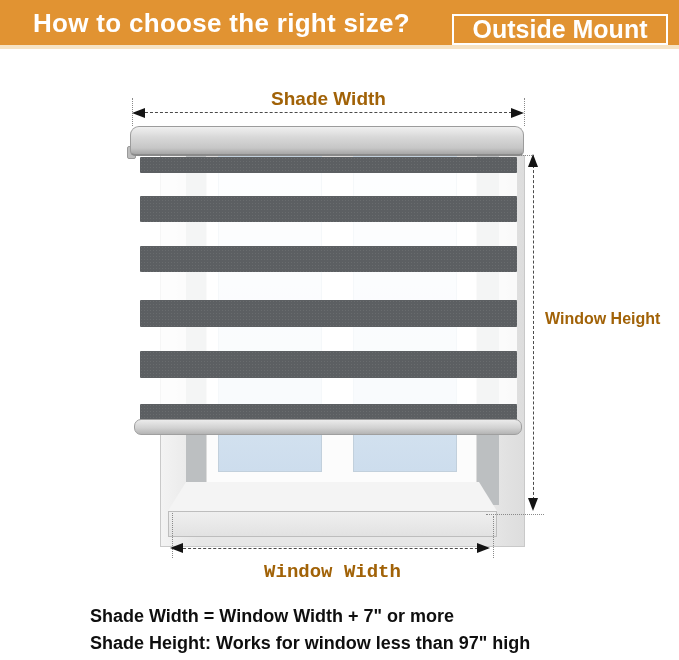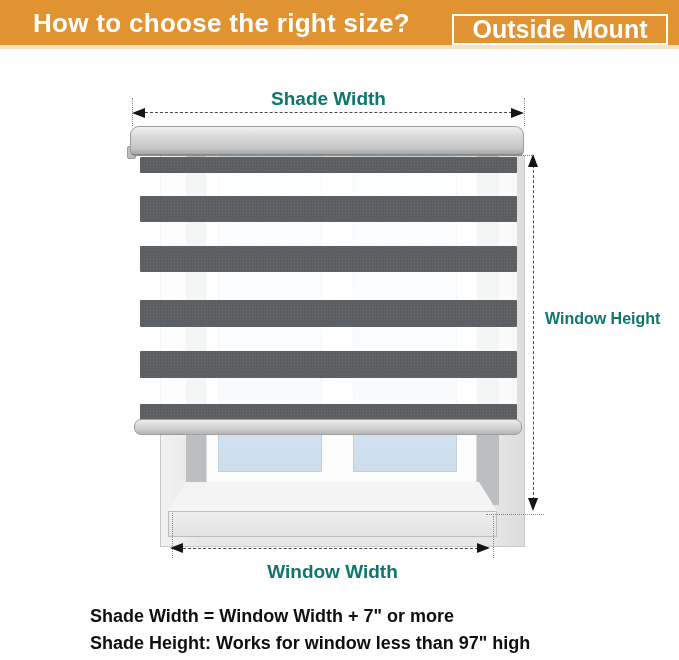--- a/index.html
+++ b/index.html
@@ -97,25 +97,25 @@
   .dash-v { border-left: 1px dashed #4a4a4a; width: 0; }
   .dot-h  { border-top: 1px dotted #8a8a8a; height: 0; }
   .dot-v  { border-left: 1px dotted #8a8a8a; width: 0; }
   .tri { width: 0; height: 0; }
   .tri.left  { border-top: 5px solid transparent; border-bottom: 5px solid transparent; border-right: 13px solid #141414; }
   .tri.right { border-top: 5px solid transparent; border-bottom: 5px solid transparent; border-left: 13px solid #141414; }
   .tri.up    { border-left: 5px solid transparent; border-right: 5px solid transparent; border-bottom: 13px solid #141414; }
   .tri.down  { border-left: 5px solid transparent; border-right: 5px solid transparent; border-top: 13px solid #141414; }
 
   .meas-label {
-    font-weight: bold; color: #0f766e; white-space: nowrap;
+    font-weight: bold; color: #a16207; white-space: nowrap;
   }
   .label-shade-width  { left: 133px; top: 88px;  width: 391px; text-align: center; font-size: 19px; }
   .label-window-height{ left: 545px; top: 310px; font-size: 16px; }
-  .label-window-width { left: 172px; top: 561px; width: 321px; text-align: center; font-size: 19px; }
+  .label-window-width { left: 172px; top: 561px; width: 321px; text-align: center; font-size: 19px; font-family: Liberation Mono, monospace; }
 
   
   .footer {
     left: 90px; top: 603px; width: 560px;
     font-size: 18px; font-weight: bold; color: #0f0f0f;
     line-height: 27px; white-space: nowrap;
   }
 </style>
 </head>
 <body>

